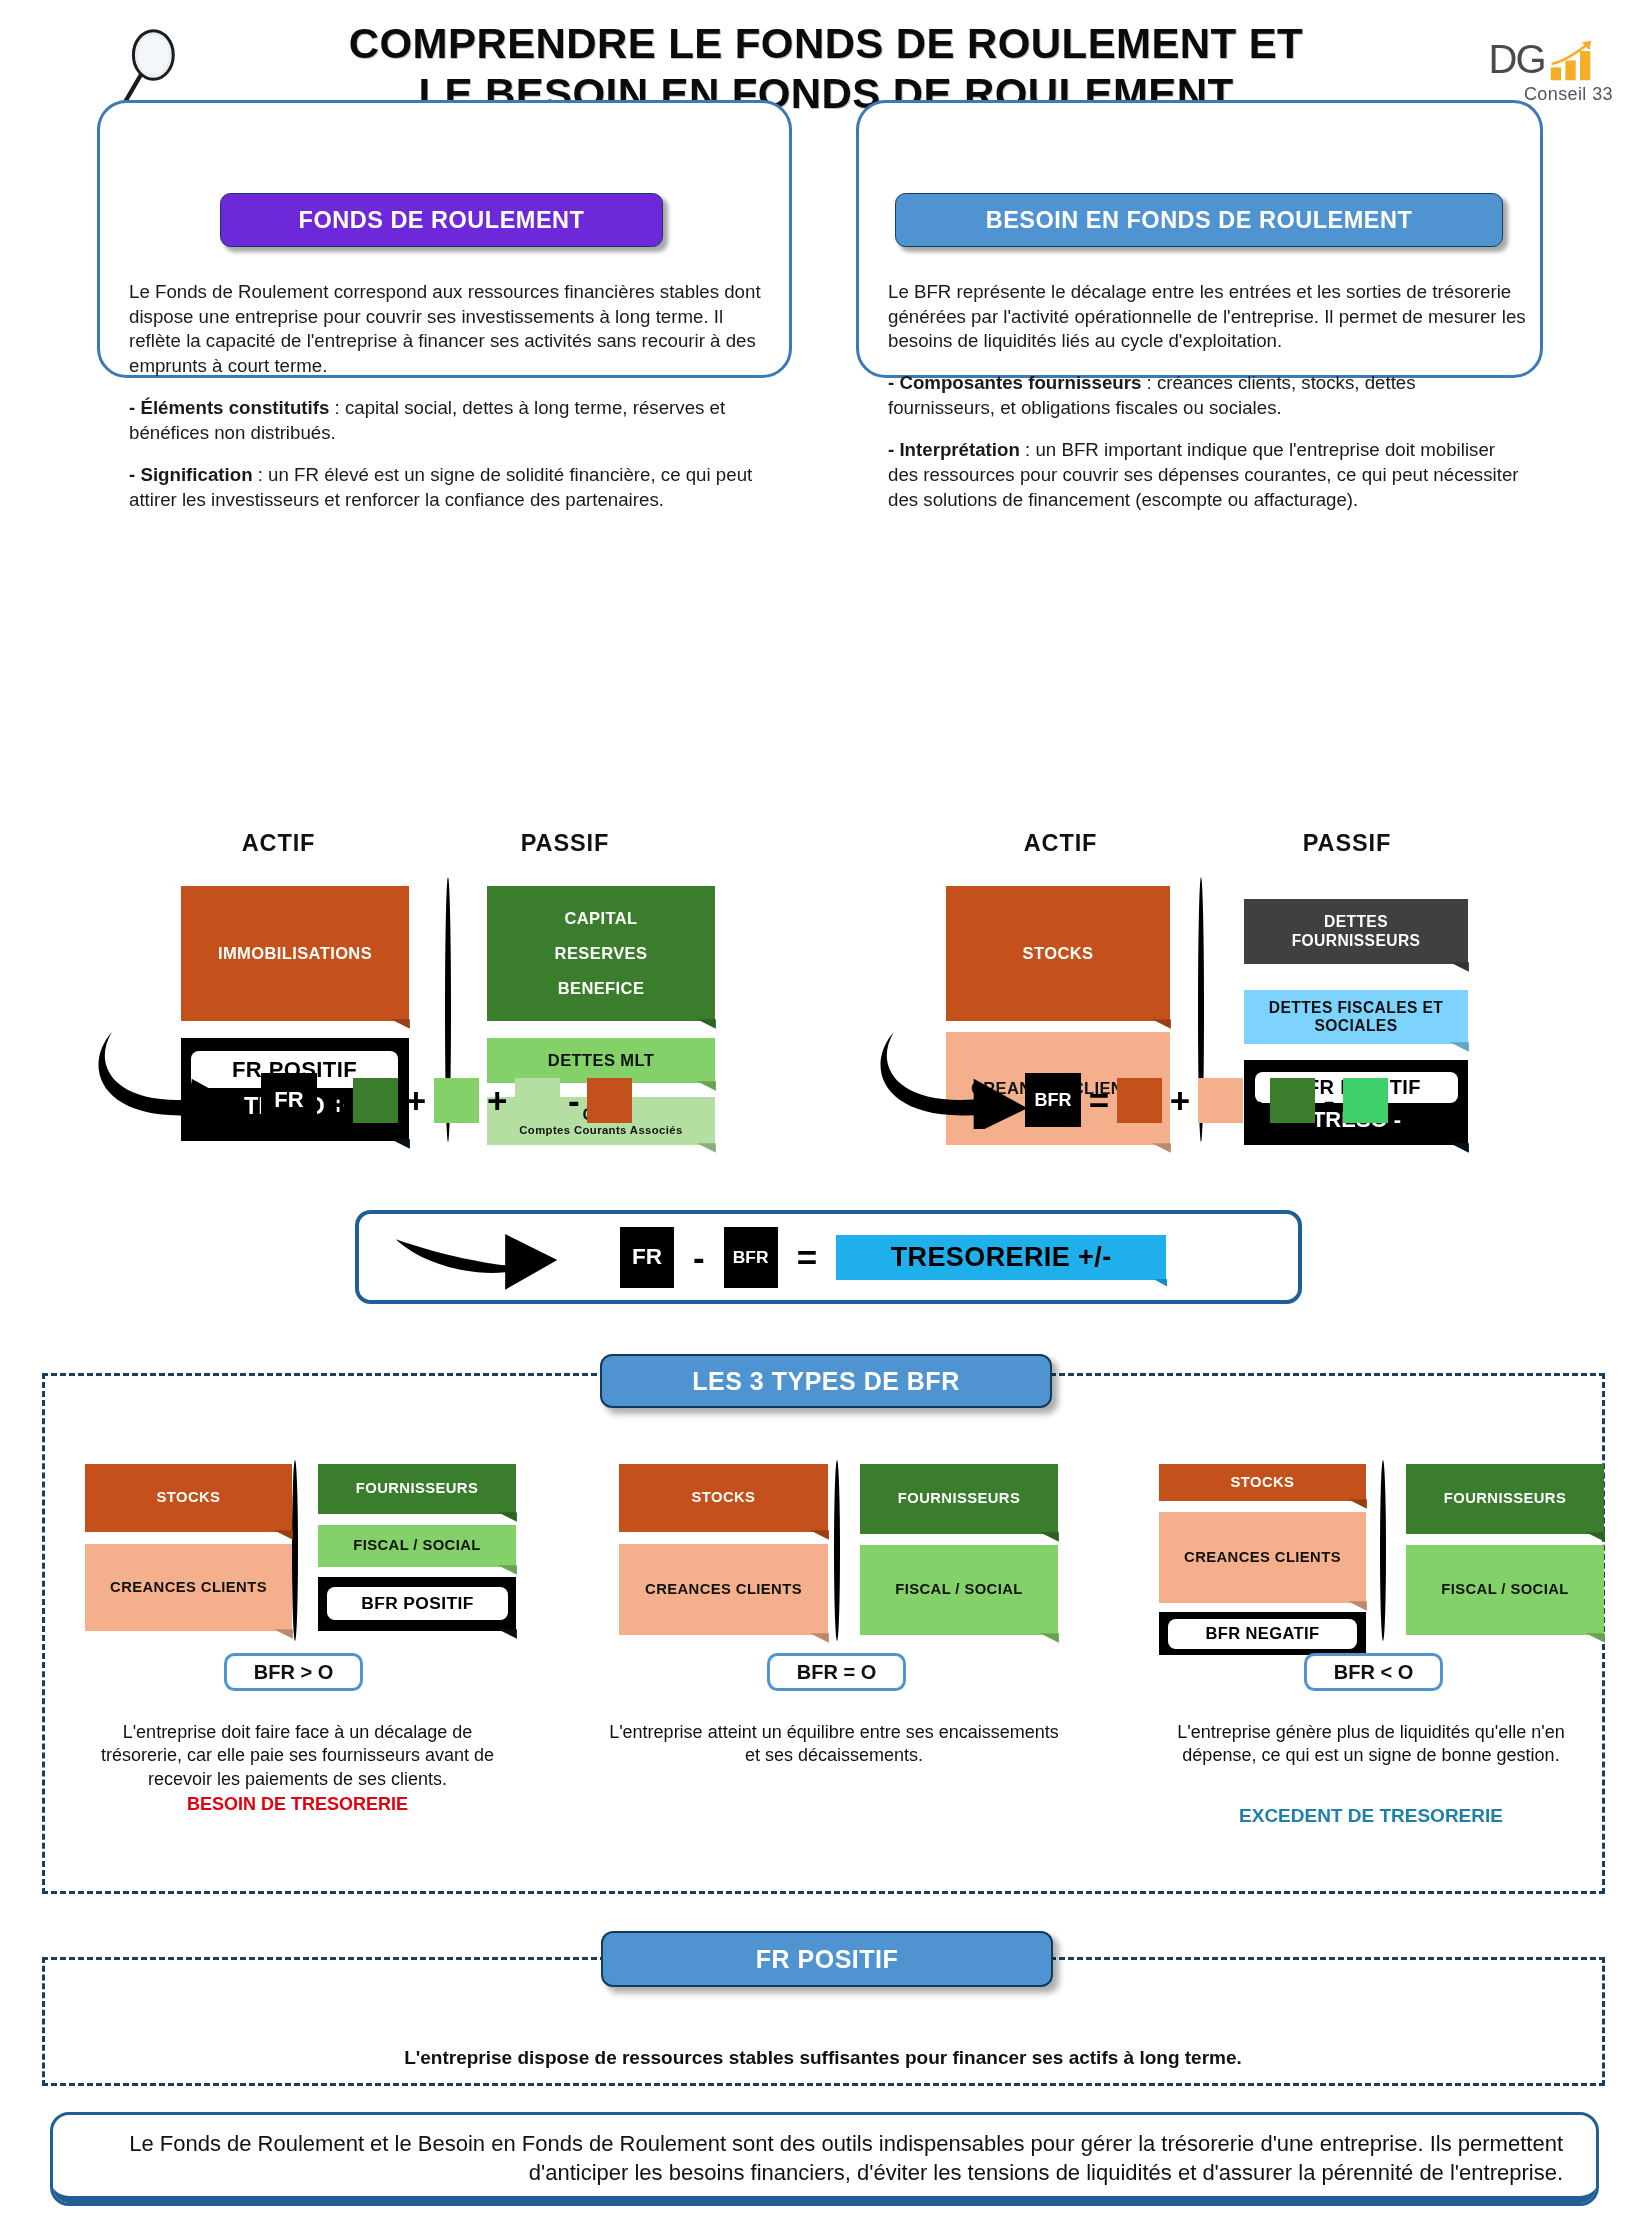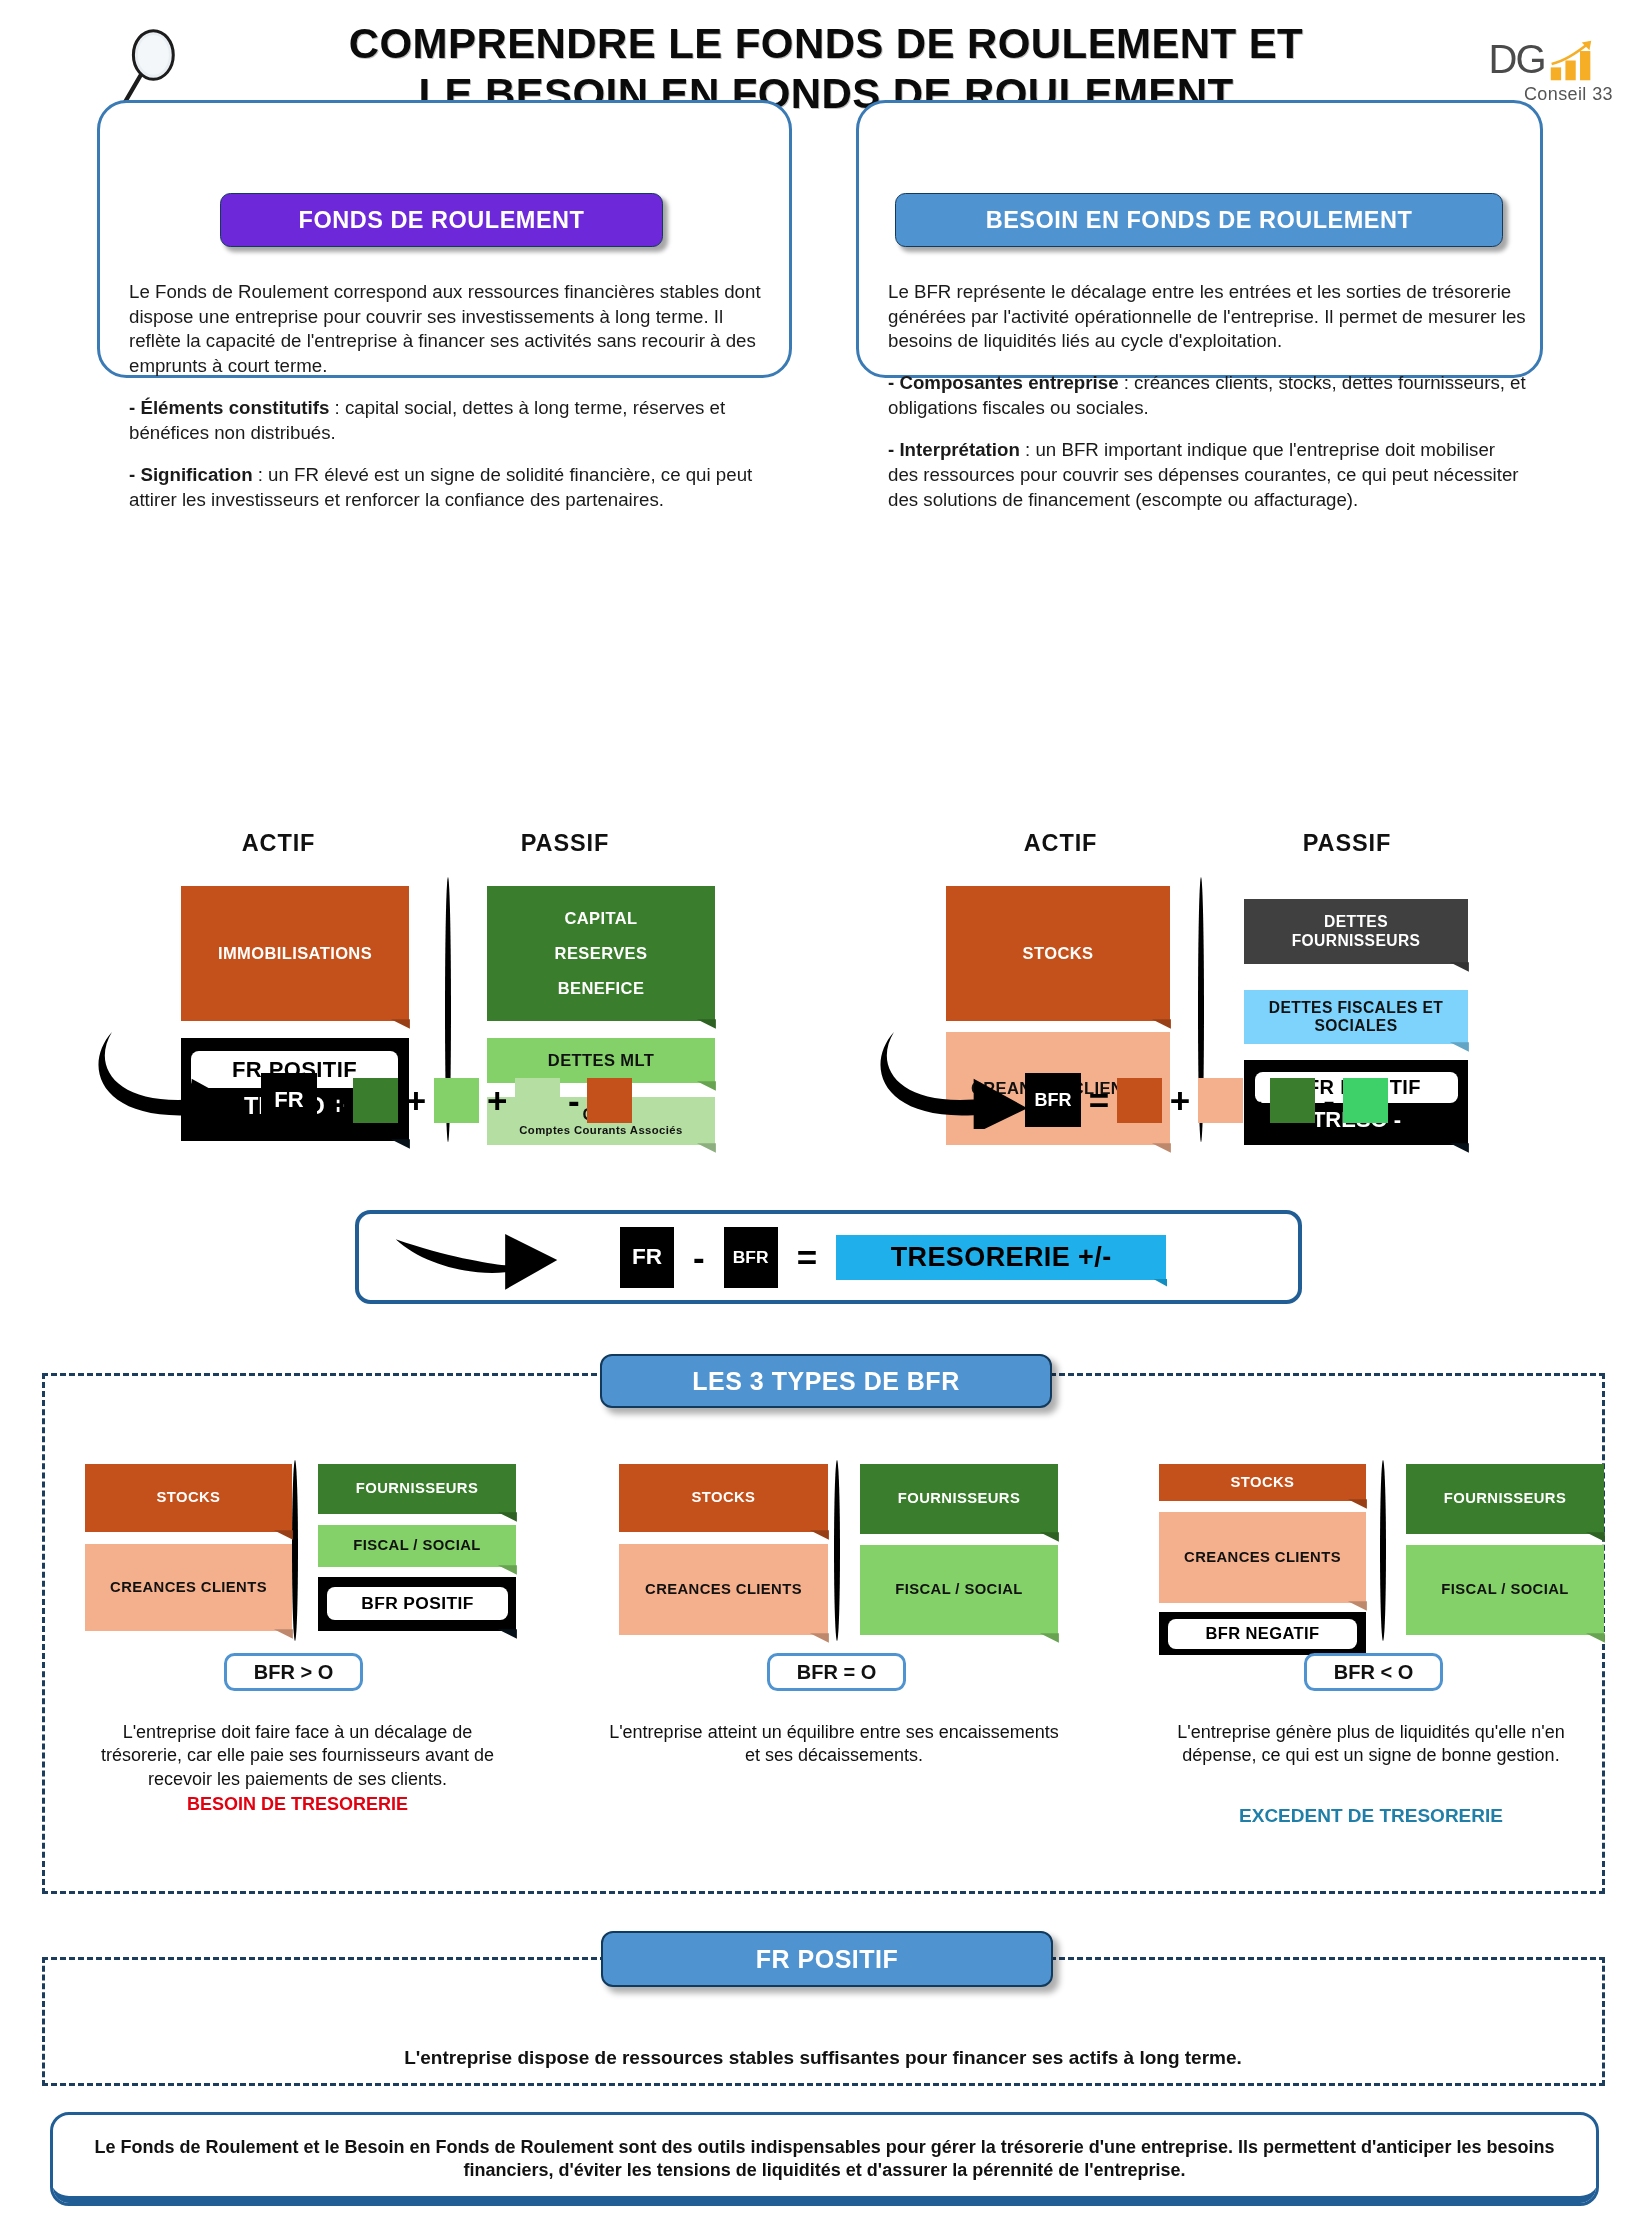--- a/index.html
+++ b/index.html
@@ -131,21 +131,21 @@
   .caption .hi-red  { color:#e3000f; font-weight: 800; display:block; margin-top:1.7px;text-align:center; }
   .caption .hi-blue { color:#1f7fa8; font-weight: 800; display:block; margin-top:36px; font-size: 19px;}
 
   
   .concl {
     position:absolute; left: 50px; top: 2112px; width: 1549px; height: 94px;
     border: 3.5px solid #215e96; border-radius: 19px; background:#fff;
     display:flex; align-items:center; justify-content:center;
     box-shadow: inset 0 -10.4px 0 -3.5px #215e96;
   }
-  .concl-txt { font-size: 18px; line-height:1.3; text-align:center; width: 1477px; color:#111; font-weight: 700; }
+  .concl-txt { font-size: 22px; line-height:1.3; text-align:right; width: 1477px; color:#111; font-weight: 400; }
 
   .fr-pos-txt {
     position:absolute; left: 0; top: 2047px; width: 1646px; text-align:center;
     font-size: 19px; color:#111; font-weight: 600;
   }
 </style>
 </head>
 <body>
 
 <div class="header">
@@ -180,21 +180,21 @@
 <div class="panel-head right">BESOIN EN FONDS DE ROULEMENT</div>
 
 <div class="panel-body left">
   <p>Le Fonds de Roulement correspond aux ressources financières stables dont dispose une entreprise pour couvrir ses investissements à long terme. Il reflète la capacité de l'entreprise à financer ses activités sans recourir à des emprunts à court terme.</p>
   <p><b>- Éléments constitutifs</b><span> : capital social, dettes à long terme, réserves et bénéfices non distribués.</span></p>
   <p><b>- Signification</b><span> : un FR élevé est un signe de solidité financière, ce qui peut attirer les investisseurs et renforcer la confiance des partenaires.</span></p>
 </div>
 
 <div class="panel-body right">
   <p>Le BFR représente le décalage entre les entrées et les sorties de trésorerie générées par l'activité opérationnelle de l'entreprise. Il permet de mesurer les besoins de liquidités liés au cycle d'exploitation.</p>
-  <p><b>- Composantes entreprise</b><span> : créances clients, stocks, dettes fournisseurs, et obligations fiscales ou sociales.</span></p>
+  <p><b>- Composantes fournisseurs</b><span> : créances clients, stocks, dettes fournisseurs, et obligations fiscales ou sociales.</span></p>
   <p><b>- Interprétation</b><span> : un BFR important indique que l'entreprise doit mobiliser des ressources pour couvrir ses dépenses courantes, ce qui peut nécessiter des solutions de financement (escompte ou affacturage).</span></p>
 </div>
 
 <div class="bs">
   <div class="col-title" style="left:183px; top:674px; width:191px;">ACTIF</div>
   <div class="col-title" style="left:452px; top:674px; width:226px;">PASSIF</div>
   <div class="divider" style="left:445px; top:721px; width:6px; height:265px;"></div>
 
   <div class="blk" style="left:181px; top:730px; width:228px; height:135px; background:#c4511b; color:#fff; font-size:16.5px;">IMMOBILISATIONS</div>
 

